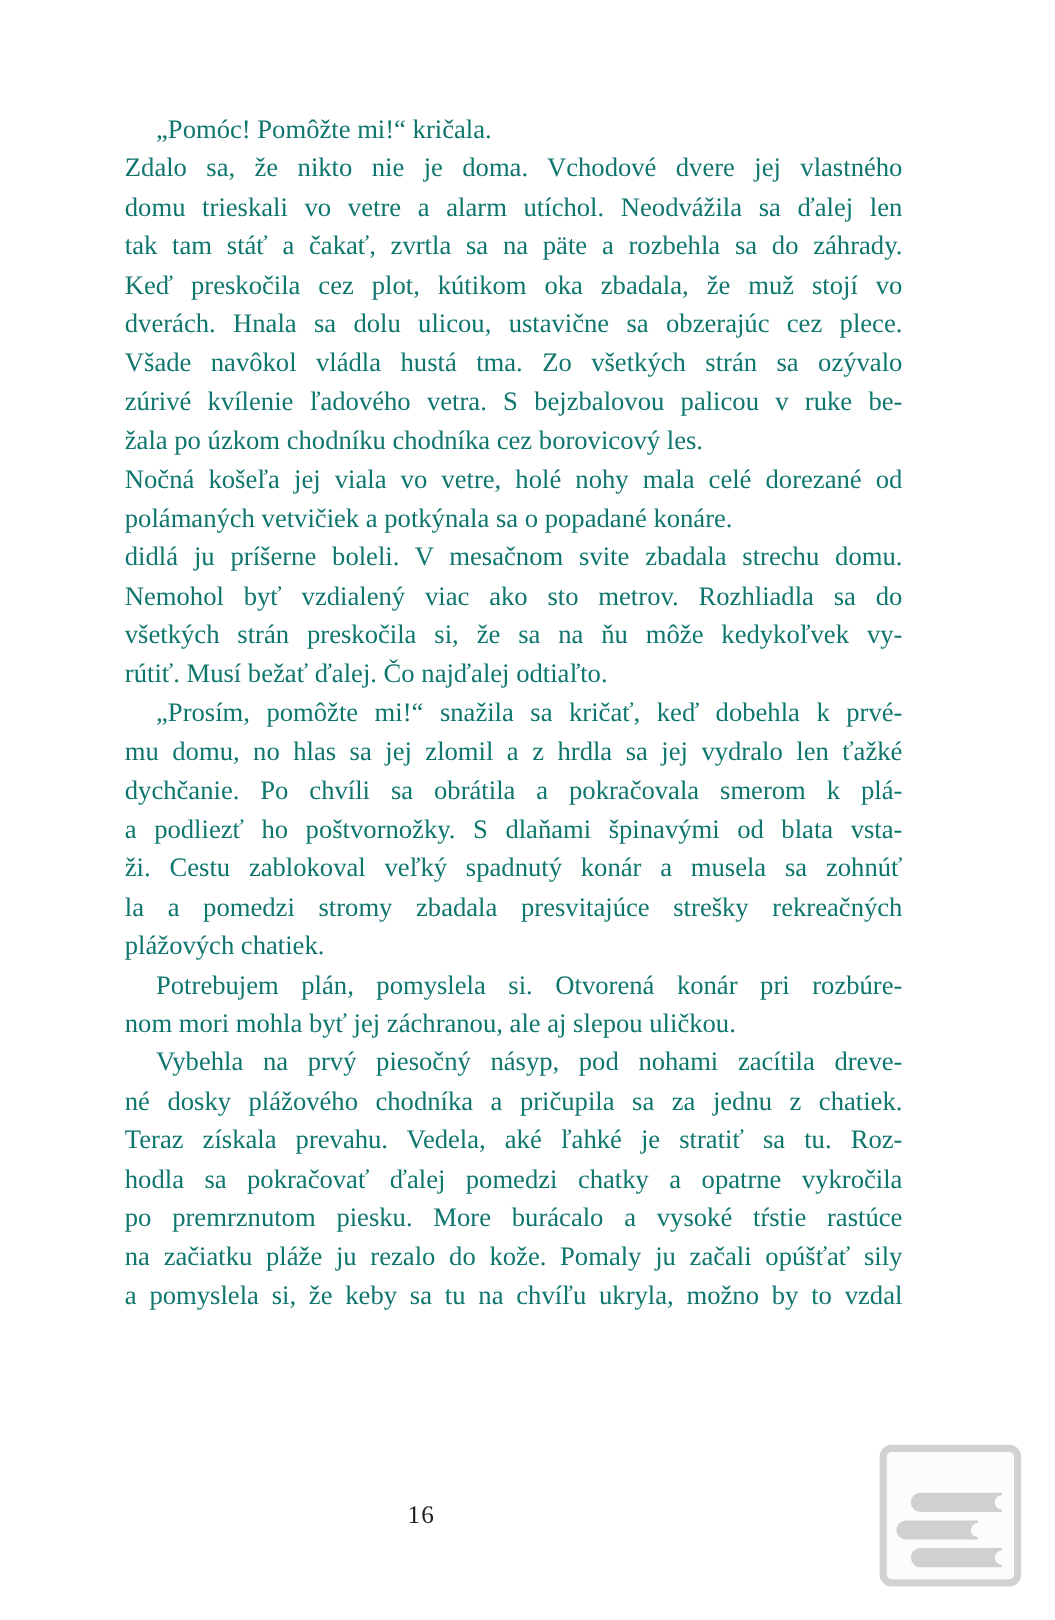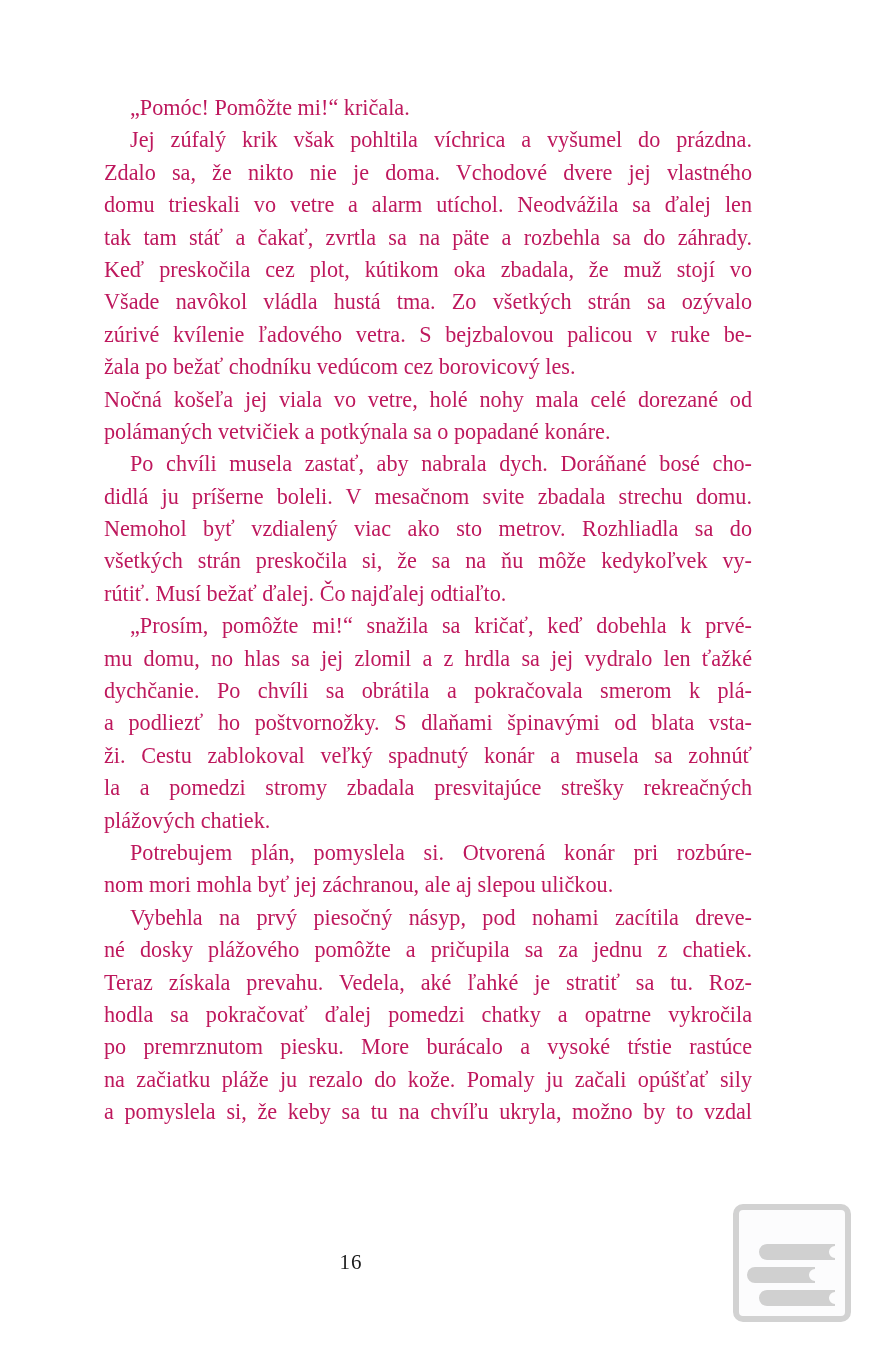--- a/index.html
+++ b/index.html
@@ -14,21 +14,21 @@
       overflow: hidden;
     }
     .page {
       position: absolute;
       left: 104px;
       top: 92px;
       width: 648px;
       font-family: "Liberation Serif", "DejaVu Serif", serif;
       font-size: 22.2px;
       line-height: 32.4px;
-      color: #be185d;
+      color: #0f766e;
     }
     .line {
       display: block;
       white-space: nowrap;
       text-align: justify;
       text-align-last: justify;
       height: 32.4px;
     }
     .line.last {
       text-align-last: left;
@@ -65,56 +65,55 @@
     }
   </style>
 </head>
 <body>
 
 <div class="page" id="page-body">
     <div>
       <span class="line indent last">„Pomóc! Pomôžte mi!“ kričala.</span>
     </div>
     <div>
-      <span class="line indent">Jej zúfalý krik však pohltila víchrica a vyšumel do prázdna.</span>
       <span class="line">Zdalo sa, že nikto nie je doma. Vchodové dvere jej vlastného</span>
       <span class="line">domu trieskali vo vetre a alarm utíchol. Neodvážila sa ďalej len</span>
       <span class="line">tak tam stáť a čakať, zvrtla sa na päte a rozbehla sa do záhrady.</span>
       <span class="line">Keď preskočila cez plot, kútikom oka zbadala, že muž stojí vo</span>
+      <span class="line">dverách. Hnala sa dolu ulicou, ustavične sa obzerajúc cez plece.</span>
       <span class="line">Všade navôkol vládla hustá tma. Zo všetkých strán sa ozývalo</span>
       <span class="line">zúrivé kvílenie ľadového vetra. S bejzbalovou palicou v ruke be-</span>
-      <span class="line last">žala po bežať chodníku vedúcom cez borovicový les.</span>
+      <span class="line last">žala po úzkom chodníku chodníka cez borovicový les.</span>
     </div>
     <div>
       <span class="line">Nočná košeľa jej viala vo vetre, holé nohy mala celé dorezané od</span>
       <span class="line last">polámaných vetvičiek a potkýnala sa o popadané konáre.</span>
     </div>
     <div>
-      <span class="line indent">Po chvíli musela zastať, aby nabrala dych. Doráňané bosé cho-</span>
       <span class="line">didlá ju príšerne boleli. V mesačnom svite zbadala strechu domu.</span>
       <span class="line">Nemohol byť vzdialený viac ako sto metrov. Rozhliadla sa do</span>
       <span class="line">všetkých strán preskočila si, že sa na ňu môže kedykoľvek vy-</span>
       <span class="line last">rútiť. Musí bežať ďalej. Čo najďalej odtiaľto.</span>
     </div>
     <div>
       <span class="line indent">„Prosím, pomôžte mi!“ snažila sa kričať, keď dobehla k prvé-</span>
       <span class="line">mu domu, no hlas sa jej zlomil a z hrdla sa jej vydralo len ťažké</span>
       <span class="line">dychčanie. Po chvíli sa obrátila a pokračovala smerom k plá-</span>
       <span class="line">a podliezť ho poštvornožky. S dlaňami špinavými od blata vsta-</span>
       <span class="line">ži. Cestu zablokoval veľký spadnutý konár a musela sa zohnúť</span>
       <span class="line">la a pomedzi stromy zbadala presvitajúce strešky rekreačných</span>
       <span class="line last">plážových chatiek.</span>
     </div>
     <div>
       <span class="line indent">Potrebujem plán, pomyslela si. Otvorená konár pri rozbúre-</span>
       <span class="line last">nom mori mohla byť jej záchranou, ale aj slepou uličkou.</span>
     </div>
     <div>
       <span class="line indent">Vybehla na prvý piesočný násyp, pod nohami zacítila dreve-</span>
-      <span class="line">né dosky plážového pomôžte a pričupila sa za jednu z chatiek.</span>
+      <span class="line">né dosky plážového chodníka a pričupila sa za jednu z chatiek.</span>
       <span class="line">Teraz získala prevahu. Vedela, aké ľahké je stratiť sa tu. Roz-</span>
       <span class="line">hodla sa pokračovať ďalej pomedzi chatky a opatrne vykročila</span>
       <span class="line">po premrznutom piesku. More burácalo a vysoké tŕstie rastúce</span>
       <span class="line">na začiatku pláže ju rezalo do kože. Pomaly ju začali opúšťať sily</span>
       <span class="line">a pomyslela si, že keby sa tu na chvíľu ukryla, možno by to vzdal</span>
     </div>
   </div>
 
 <div class="page-number">16</div>
 

